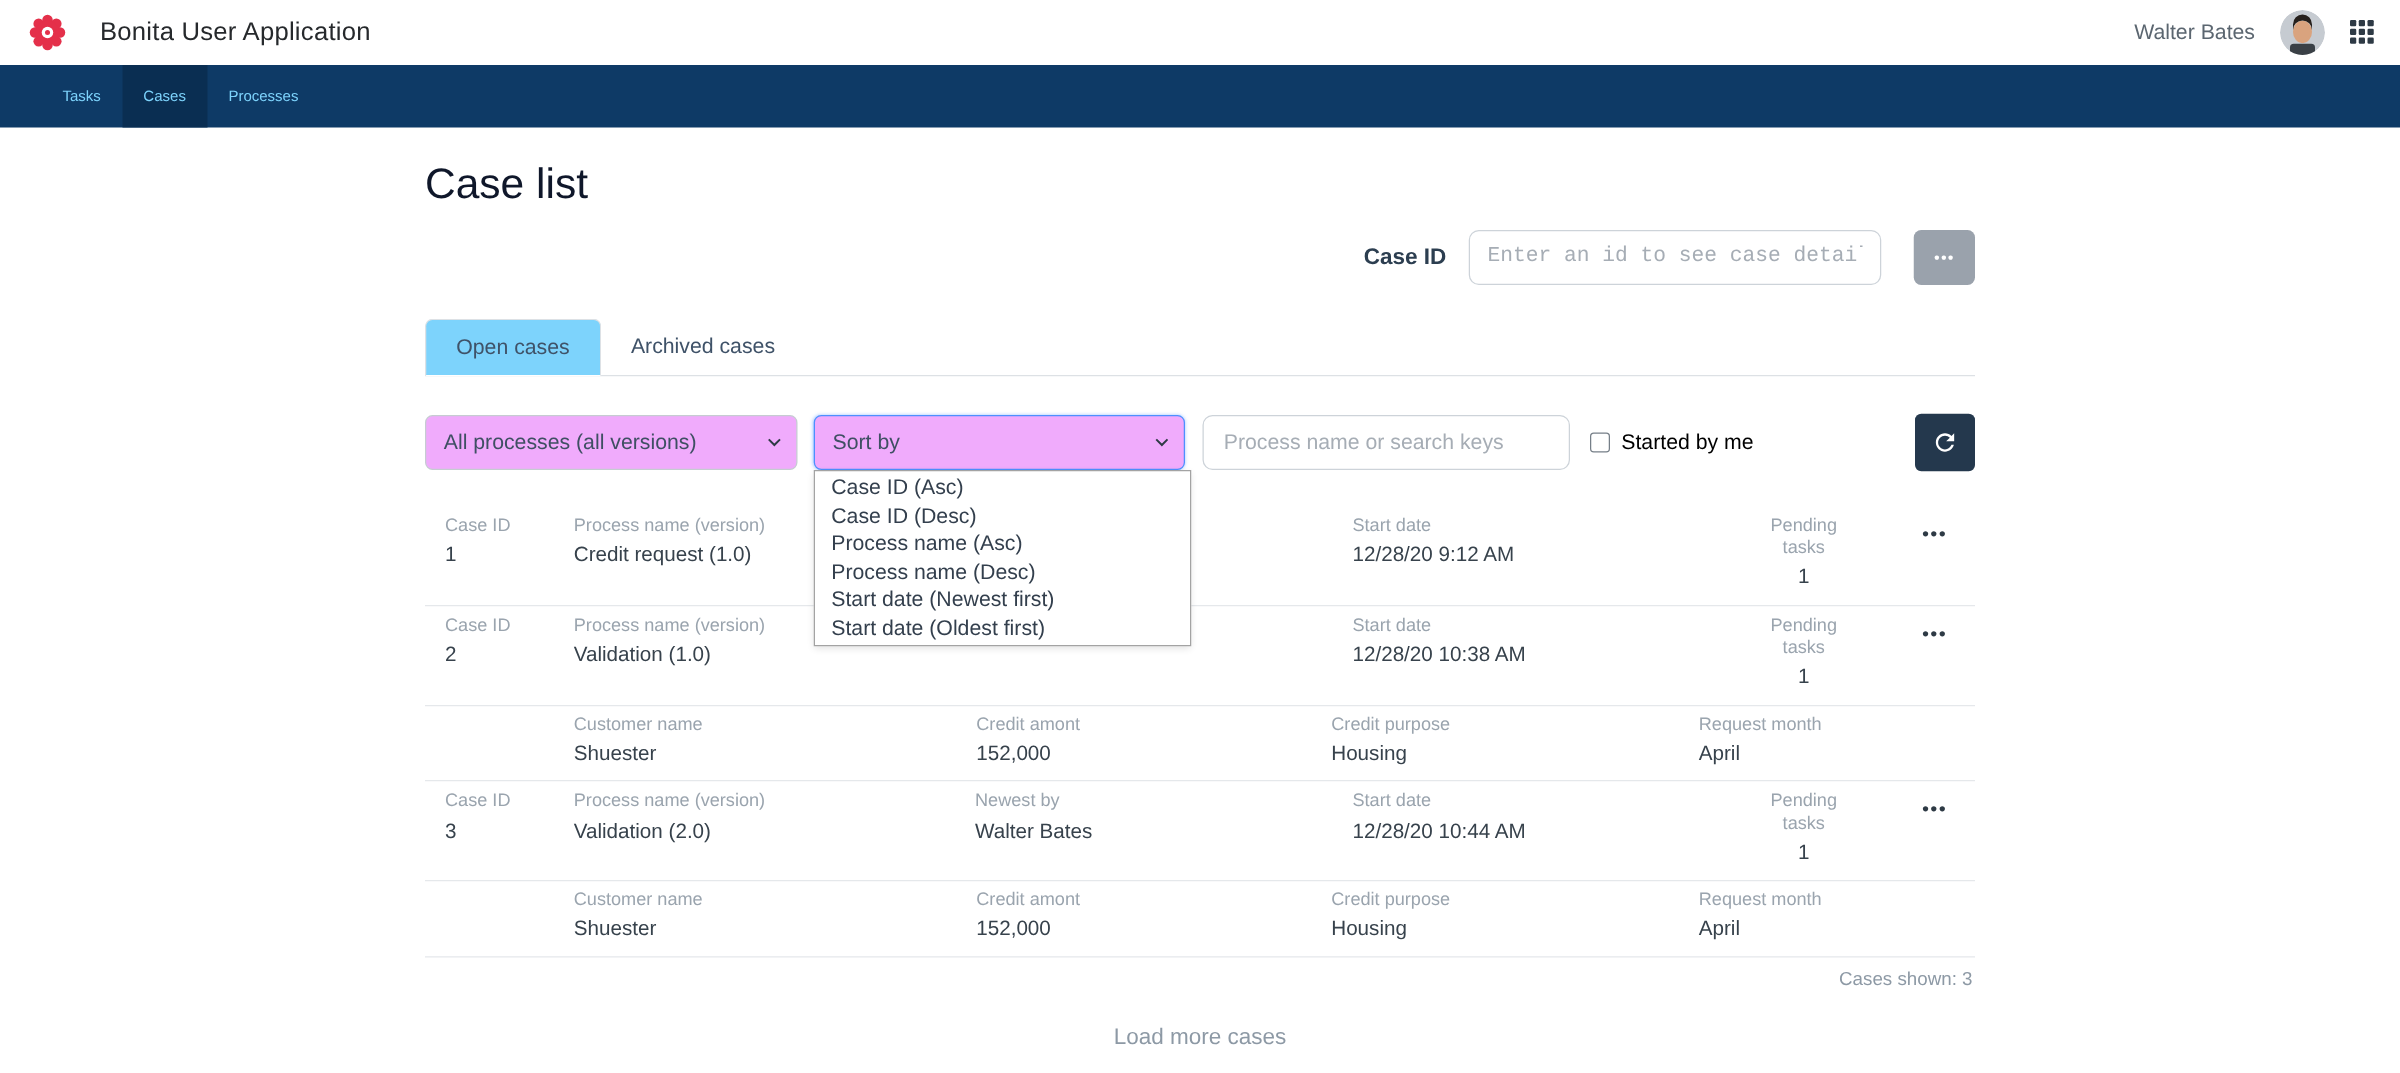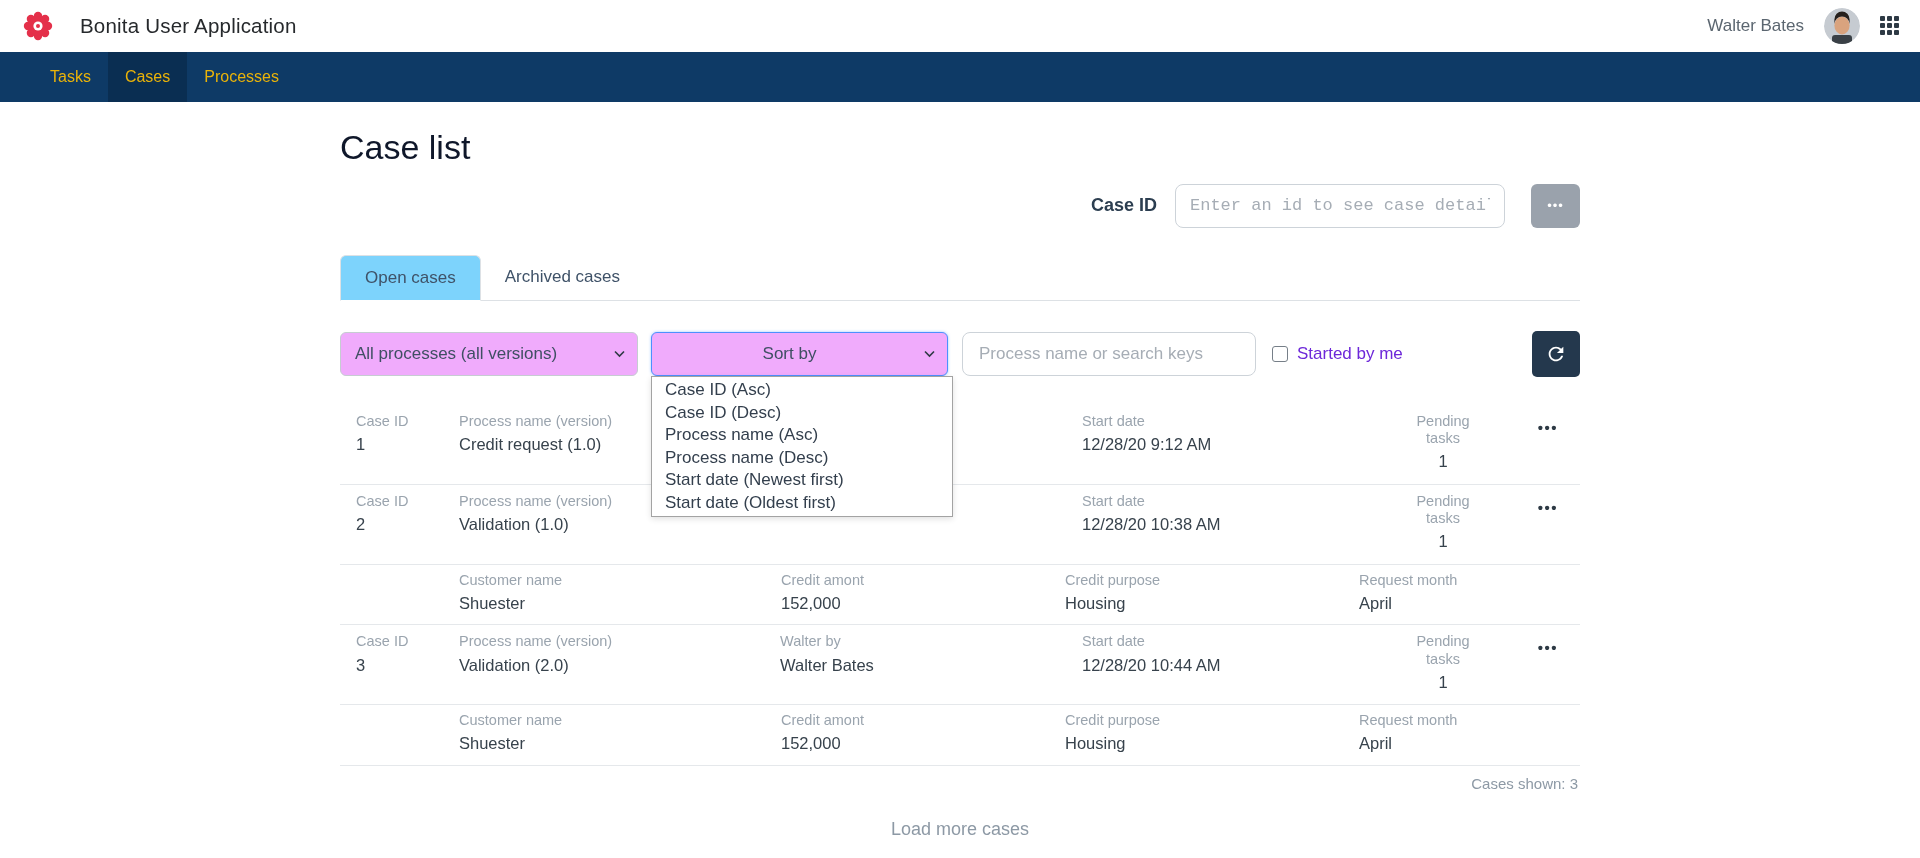--- a/index.html
+++ b/index.html
@@ -10,21 +10,21 @@
   .logo { width:32px; height:32px; flex:0 0 auto; }
   .app-title { margin-left:26px; font-size:20.5px; color:#26292c; letter-spacing:.2px; }
   .header-right { margin-left:auto; display:flex; align-items:center; gap:20px; }
   .user-name { font-size:17px; color:#5b6670; }
   .avatar { width:36px; height:36px; border-radius:50%; overflow:hidden; flex:0 0 auto; }
   .apps-icon { width:20px; height:20px; display:grid; grid-template-columns:repeat(3,4.6px); grid-template-rows:repeat(3,4.6px); gap:2.6px; cursor:pointer; }
   .apps-icon i { background:#2e3a45; border-radius:1px; }
 
   
   .navbar { height:50px; background:#0e3a66; display:flex; align-items:stretch; padding-left:33px; }
-  .nav-item { color:#eab308; font-size:16px; display:flex; align-items:center; padding:0 17px; cursor:pointer; }
+  .nav-item { color:#7dd3fc; font-size:12px; display:flex; align-items:center; padding:0 17px; cursor:pointer; }
   .nav-item.active { background:#0a2e52; }
 
   
   .container { width:1240px; margin:0 auto; }
   .page-title { margin-top:26px; font-size:34px; font-weight:400; color:#0f172a; }
 
   .case-search { margin-top:16px; display:flex; justify-content:flex-end; align-items:center; gap:14px; height:45px; }
   .case-search .search-label { font-size:18px; font-weight:bold; color:#2c3e50; margin-right:4px; }
   .case-search input { width:330px; height:44px; border:1px solid #cdd3d9; border-radius:8px; padding:0 14px; font-size:17px; color:#37424c; outline:none; font-family:Liberation Mono, monospace; }
   .case-search input::placeholder { color:#a6adb5; }
@@ -32,27 +32,27 @@
 
   
   .tabs { margin-top:26px; display:flex; border-bottom:1px solid #dde1e5; }
   .tab { font-size:17px; color:#3f5268; padding:12px 24px; cursor:pointer; position:relative; top:1px; }
   .tab.active { border:1px solid #dde1e5; border-bottom:1px solid #fff; border-radius:6px 6px 0 0; background:#7dd3fc; }
 
   
   .filters { margin-top:30px; display:flex; align-items:center; }
   .select { position:relative; height:44px; border:1px solid #c6ccd2; border-radius:6px; background:#f0abfc; display:flex; align-items:center; padding:0 34px 0 14px; font-size:17px; color:#3f4f63; cursor:pointer; }
   .select.process { width:298px; margin-right:13px; }
-  .select.sort { width:297px; border:1px solid #4d90fe; box-shadow:0 0 3px rgba(77,144,254,.55);justify-content:center; }
+  .select.sort { width:297px; border:1px solid #4d90fe; box-shadow:0 0 3px rgba(77,144,254,.55); }
   .select .chev { position:absolute; right:12px; top:50%; margin-top:-4px; }
   .filter-search { width:294px; height:44px; margin-left:14px; border:1px solid #cdd3d9; border-radius:8px; padding:0 16px; font-size:17px; color:#37424c; outline:none; font-family:"Liberation Sans", sans-serif; }
   .filter-search::placeholder { color:#a6adb5; }
   .startedbyme { display:flex; align-items:center; margin-left:16px; gap:9px; cursor:pointer; }
   .checkbox { width:16px; height:16px; border:1px solid #767f88; border-radius:3px; background:#fff; }
-  .startedbyme span.txt { font-size:17px; color:#6d28d9; }
+  .startedbyme span.txt { font-size:17px; color:#000000; }
   .refresh-btn { margin-left:auto; width:48px; height:46px; background:#24384d; border:none; border-radius:5px; display:flex; align-items:center; justify-content:center; cursor:pointer; }
 
   
   .sort-menu { position:absolute; top:calc(100% + 1px); left:-1px; width:302px; background:#fff; border:1px solid #a3a3a3; box-shadow:0 2px 6px rgba(0,0,0,.12); z-index:30; padding:2px 0; }
   .sort-option { height:22.5px; line-height:22.5px; padding-left:13px; font-size:17px; color:#333f4d; white-space:nowrap; cursor:pointer; }
 
   
   .rows { margin-top:28px; }
   .crow { display:grid; grid-template-columns:103px 321px 302px 310px 132px 1fr; padding:8px 0 12px 16px; border-bottom:1px solid #e5e8eb; }
   .crow.sub { grid-template-columns:322px 284px 294px 1fr; padding:7px 0 11px 119px; }
@@ -230,21 +230,21 @@
     <div class="crow">
       <div class="cell">
           <div class="lbl">Case ID</div>
           <div class="val">3</div>
         </div>
       <div class="cell">
           <div class="lbl">Process name (version)</div>
           <div class="val">Validation (2.0)</div>
         </div>
       <div class="cell">
-          <div class="lbl">Walter by</div>
+          <div class="lbl">Newest by</div>
           <div class="val">Walter Bates</div>
         </div>
       <div class="cell">
           <div class="lbl">Start date</div>
           <div class="val">12/28/20 10:44 AM</div>
         </div>
       <div class="cell center"><div class="lbl">Pending tasks</div><div class="val">1</div></div>
       <div class="cell kebab"><span class="dots">•••</span></div>
     </div>
 

